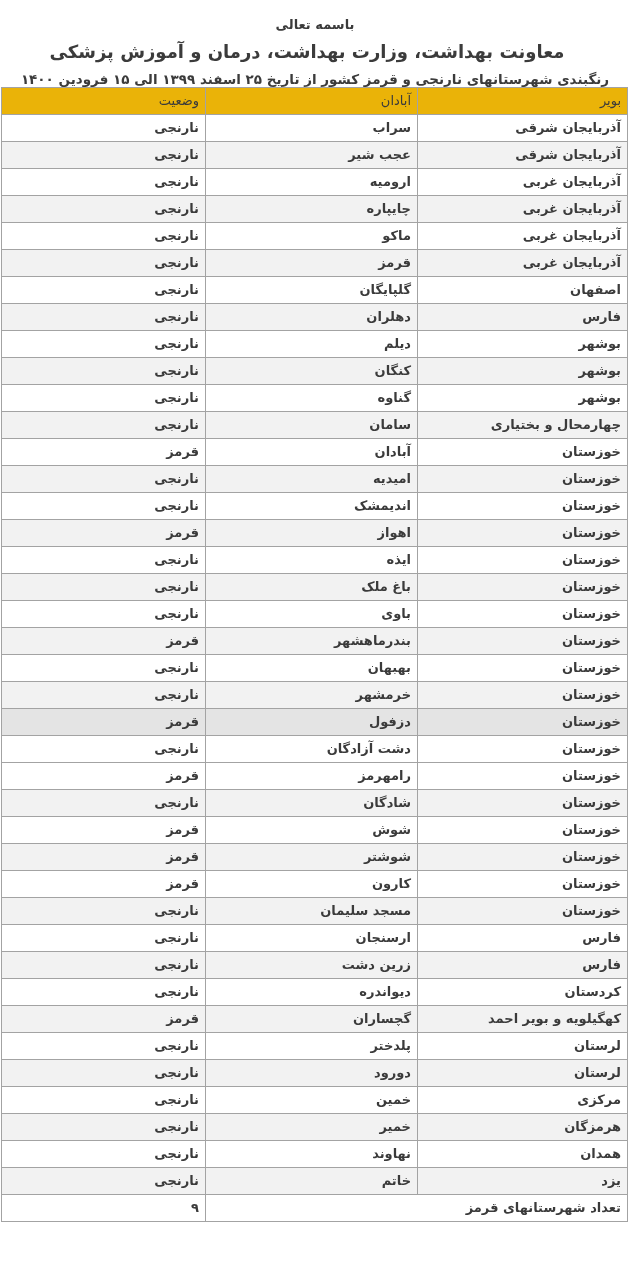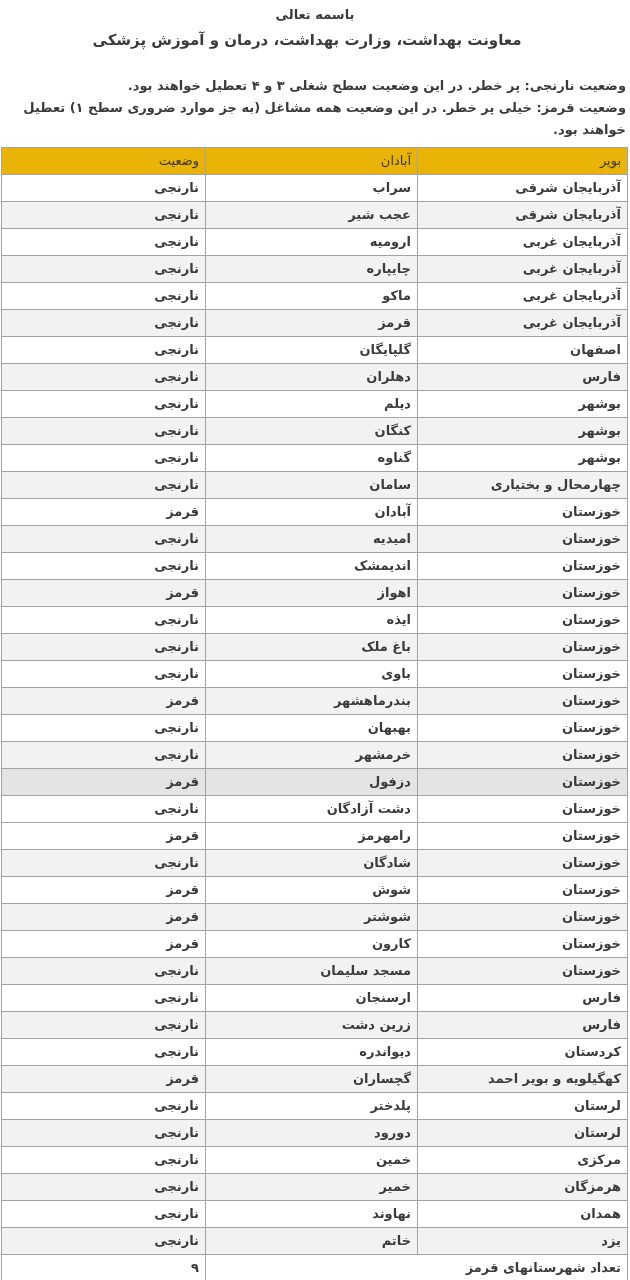--- a/index.html
+++ b/index.html
@@ -11,25 +11,25 @@
   .page {
     width: 630px;
     height: 1280px;
     box-sizing: border-box;
     background: #ffffff;
     color: #3b3b3b;
     overflow: hidden;
   }
   .doc-header {
     text-align: center;
-    padding-top: 7px;
+    padding-top: 17px;
     font-weight: 700;
   }
   .doc-header .h-line1 { font-size: 13px; margin: 0 0 9px 0; }
-  .doc-header .h-line2 { font-size: 15px; margin: 0 16px 9px 0; }
+  .doc-header .h-line2 { font-size: 18px; margin: 0 16px 9px 0; }
   .doc-header .h-line3 { font-size: 13.5px; margin: 0; }
   .notes {
     margin: 26px 4px 6px 4px;
     text-align: right;
     font-weight: 700;
     font-size: 13px;
     line-height: 22px;
   }
   .notes p { margin: 0; }
   table.color-table {
@@ -56,26 +56,23 @@
   table.color-table thead th { background: #eab308; font-weight: 400; }
 </style>
 </head>
 <body>
 
 <div class="page">
 
   <div class="doc-header">
     <p class="h-line1">باسمه تعالی</p>
     <p class="h-line2">معاونت بهداشت، وزارت بهداشت، درمان و آموزش پزشکی</p>
+    <p class="h-line3">رنگبندی شهرستانهای نارنجی و قرمز کشور از تاریخ ۲۵ اسفند ۱۳۹۹ الی ۱۵ فرودین ۱۴۰۰</p>
   </div>
 
-  <div class="notes">
-    <p>وضعیت نارنجی: پر خطر. در این وضعیت سطح شغلی ۳ و ۴ تعطیل خواهند بود.</p>
-    <p>وضعیت قرمز: خیلی پر خطر. در این وضعیت همه مشاغل (به جز موارد ضروری سطح ۱) تعطیل خواهند بود.</p>
-  </div>
 
   <table class="color-table">
     <colgroup>
       <col class="c-province">
       <col class="c-county">
       <col class="c-status">
     </colgroup>
     <thead>
       <tr>
         <th>بویر</th>

